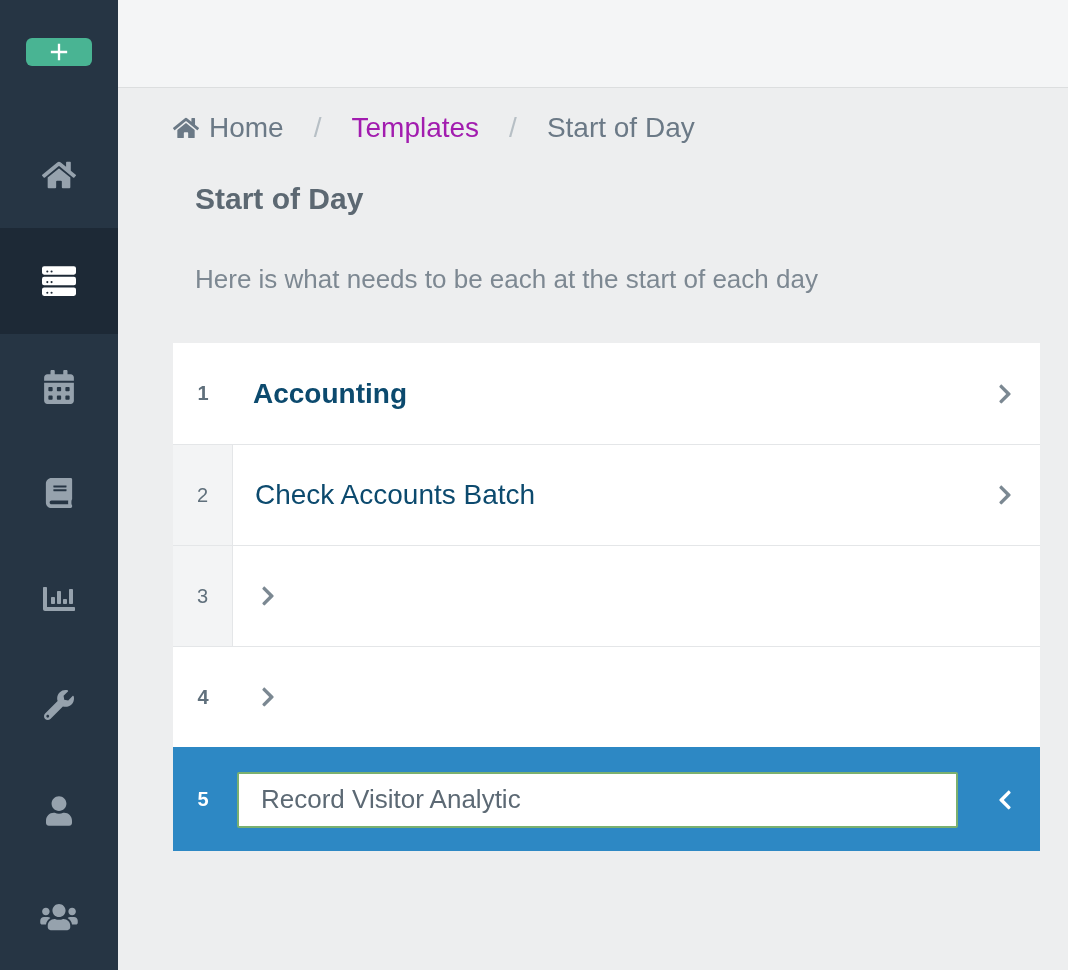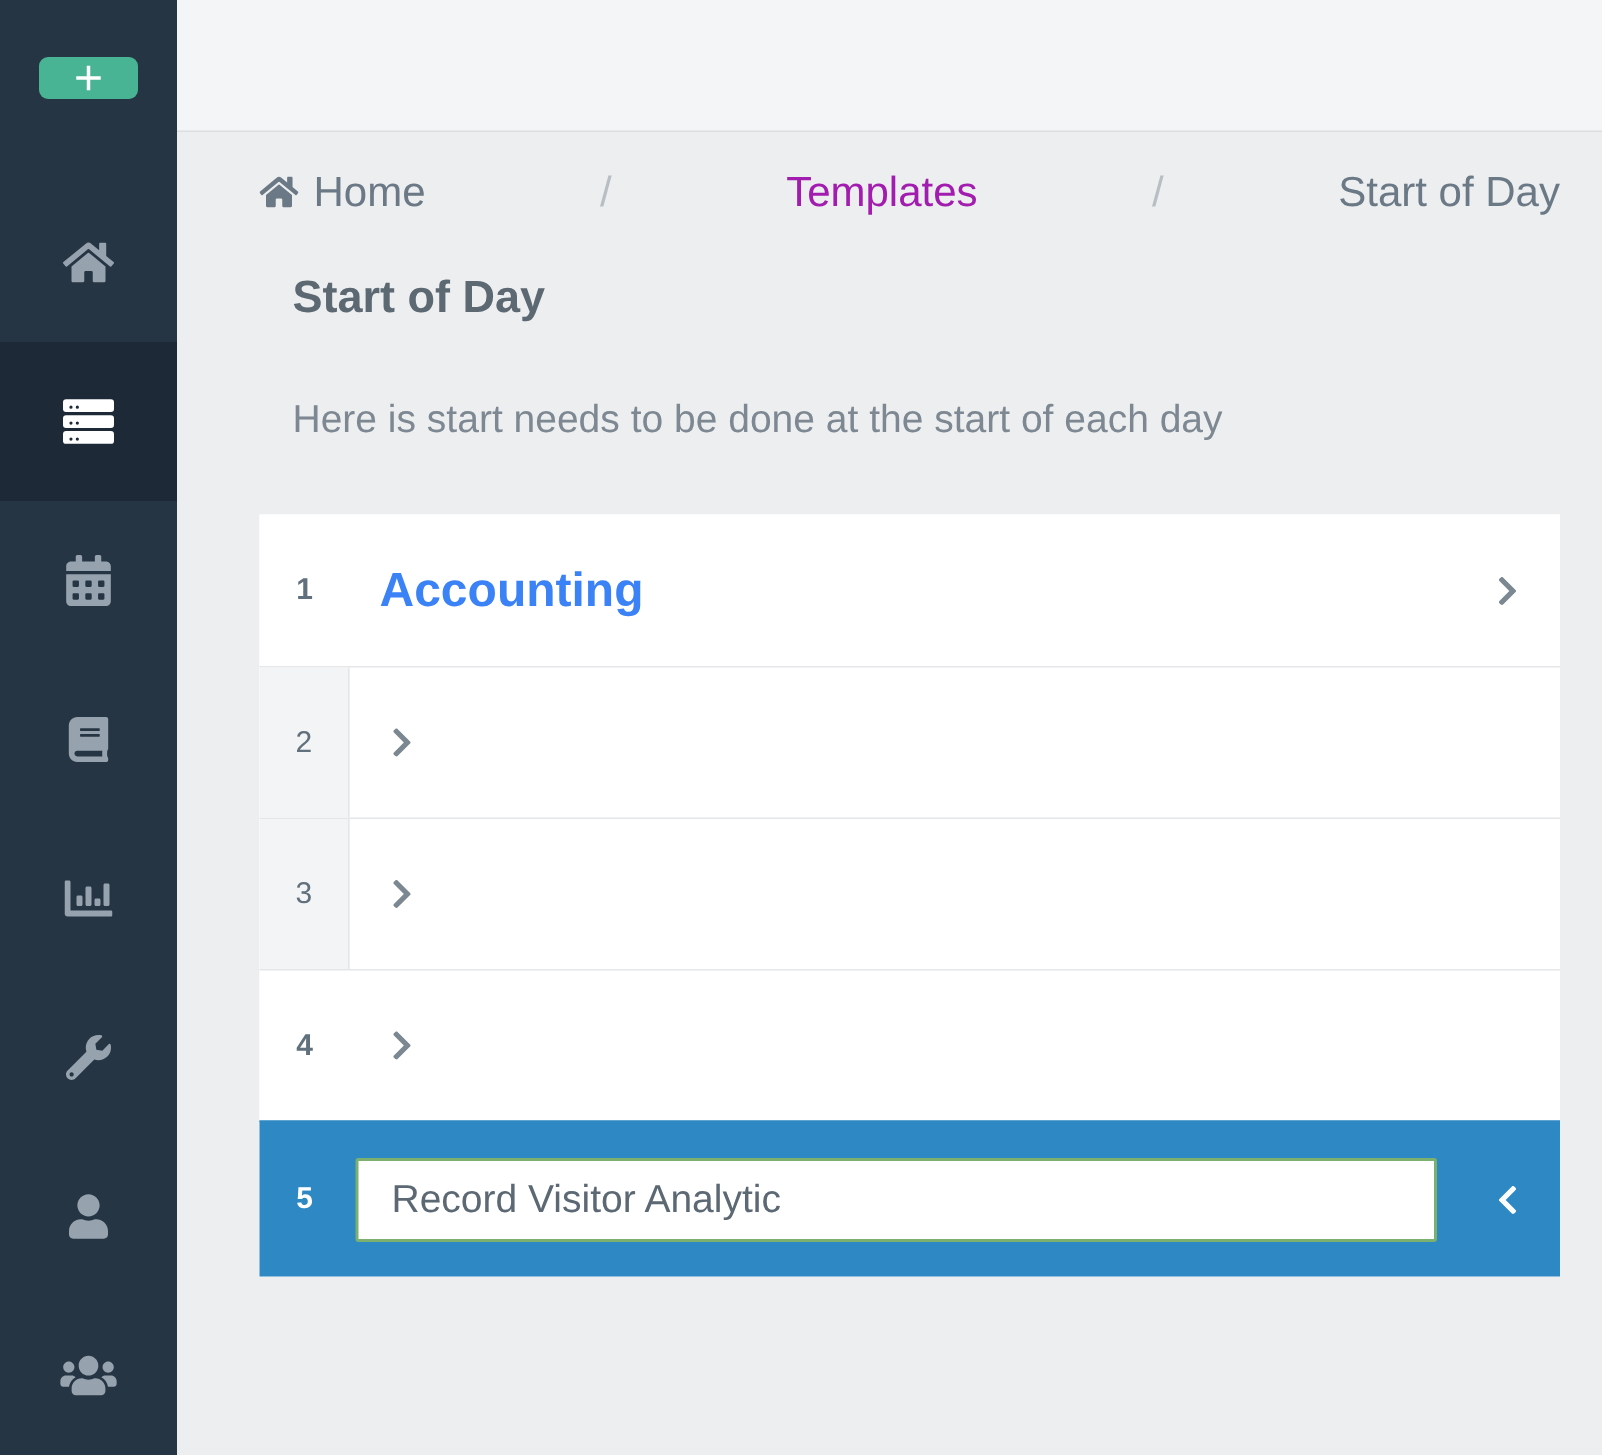--- a/index.html
+++ b/index.html
@@ -71,21 +71,20 @@
   }
 
   
   .breadcrumb {
     display: flex;
     align-items: center;
     font-size: 28px;
     color: #6b7986;
     gap: 24px;
     flex-wrap: wrap;
-    justify-content: space-between;
   }
   .breadcrumb .sep { color: #b7bfc5; padding: 0 6px; }
   .breadcrumb .home-link { display: flex; align-items: center; gap: 10px; cursor: pointer; color:#6b7986;}
   .breadcrumb .link { cursor: pointer; color:#a21caf;}
   .breadcrumb .current { color: #6b7986; }
 
   .page-block { padding-left: 22px; padding-top: 38px; }
   .page-title {
     font-size: 30px;
     font-weight: 700;
@@ -124,22 +123,22 @@
     height: 100%;
     display: flex;
     align-items: center;
     justify-content: center;
     border-right: 1px solid #e4e6e8;
     font-weight: 500;
   }
   .row .label {
     flex: 1;
     padding-left: 22px;
-    font-size: 32px;
-    color: #3b82f6;
+    font-size: 28px;
+    color: #0c4a6e;
   }
   .row.section .label { font-weight: 700; padding-left: 20px; }
   .row .chev {
     padding: 0 28px;
     display: flex;
     align-items: center;
   }
   .row .chev svg { fill: #7b8892; }
 
   
@@ -237,37 +236,38 @@
         <span>Home</span>
       </span>
       <span class="sep">/</span>
       <span class="link">Templates</span>
       <span class="sep">/</span>
       <span class="current">Start of Day</span>
     </div>
 
     <div class="page-block">
       <h1 class="page-title">Start of Day</h1>
-      <p class="page-desc">Here is start needs to be done at the start of each day</p>
+      <p class="page-desc">Here is what needs to be each at the start of each day</p>
     </div>
 
     <div class="list">
 
       <div class="row section">
         <div class="num">1</div>
         <div class="label">Accounting</div>
         <div class="chev">
           <svg width="14" height="22" viewBox="0 0 320 512">
               <path d="M285.476 272.971L91.132 467.314c-9.373 9.373-24.569 9.373-33.941 0l-22.667-22.667c-9.357-9.357-9.375-24.522-.04-33.901L188.505 256 34.484 101.255c-9.335-9.379-9.317-24.544.04-33.901l22.667-22.667c9.373-9.373 24.569-9.373 33.941 0L285.475 239.03c9.373 9.372 9.373 24.568.001 33.941z"></path>
             </svg>
         </div>
       </div>
 
       <div class="row sub">
         <div class="num">2</div>
+        <div class="label">Check Accounts Batch</div>
         <div class="chev">
           <svg width="14" height="22" viewBox="0 0 320 512">
               <path d="M285.476 272.971L91.132 467.314c-9.373 9.373-24.569 9.373-33.941 0l-22.667-22.667c-9.357-9.357-9.375-24.522-.04-33.901L188.505 256 34.484 101.255c-9.335-9.379-9.317-24.544.04-33.901l22.667-22.667c9.373-9.373 24.569-9.373 33.941 0L285.475 239.03c9.373 9.372 9.373 24.568.001 33.941z"></path>
             </svg>
         </div>
       </div>
 
       <div class="row sub">
         <div class="num">3</div>
         <div class="chev">

